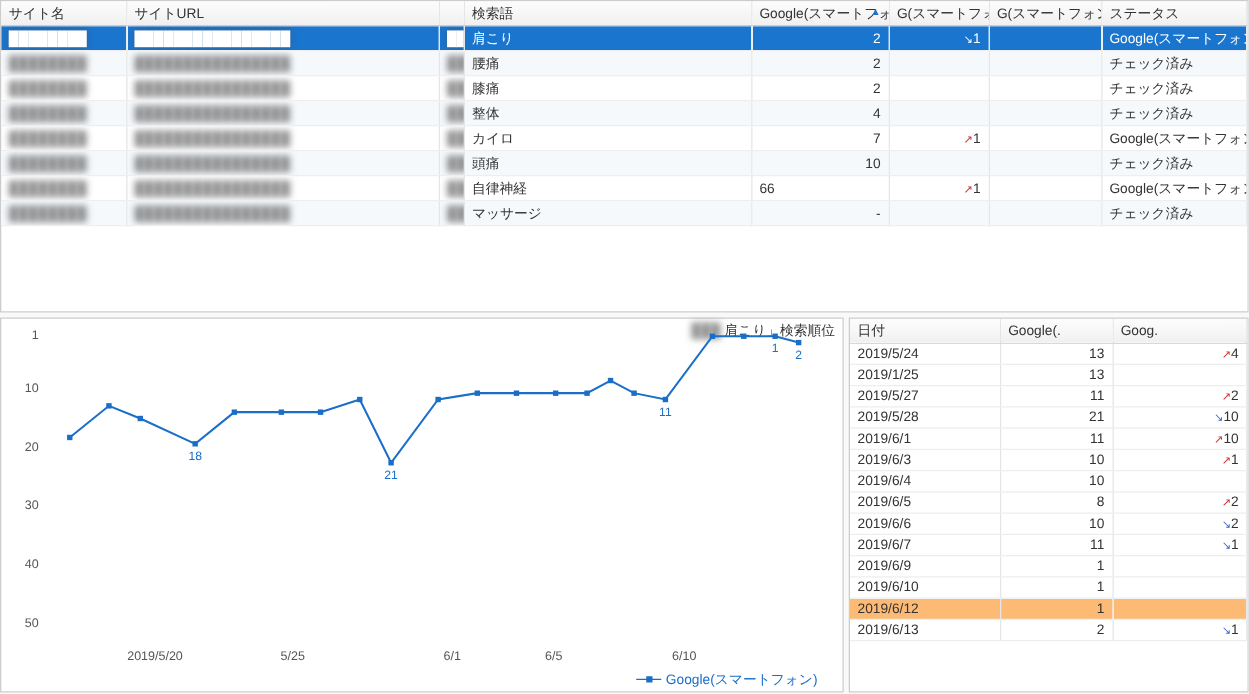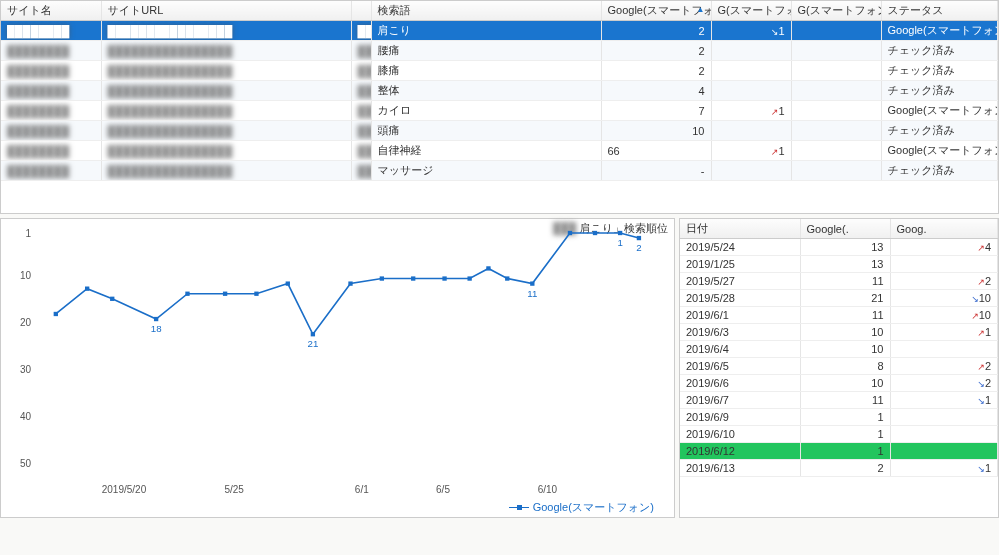--- a/index.html
+++ b/index.html
@@ -9,21 +9,21 @@
     font-size: 11px;
     background: #f9f9f7;
     color: #333;
     width: 999px;
     height: 555px;
     overflow: hidden;
   }
   .top-panel {
     border: 1px solid #ccc;
     background: #fff;
-    height: 214px;
+    height: 250px;
     overflow: hidden;
   }
   table { border-collapse: collapse; width: 100%; table-layout: fixed; }
   th, td {
     border-right: 1px solid #e5e5e5;
     border-bottom: 1px solid #eee;
     padding: 2px 6px;
     text-align: left;
     height: 19px;
     white-space: nowrap;
@@ -112,21 +112,21 @@
   .pt { fill:#1a6ec8; }
   .pt-label { font-size:9px; fill:#1a6ec8; }
 
   .detail-panel {
     width: 320px;
     border: 1px solid #ccc;
     background: #fff;
     overflow: hidden;
   }
   .detail-panel th, .detail-panel td { height: 17px; font-size: 11px; }
-  tr.hl td { background: #22c55e; }
+  tr.hl td { background: #fdba74; }
 </style>
 </head>
 <body>
 
 <div class="top-panel">
   <table>
     <colgroup>
       <col style="width:100px">
         <col style="width:250px">
         <col style="width:20px">

